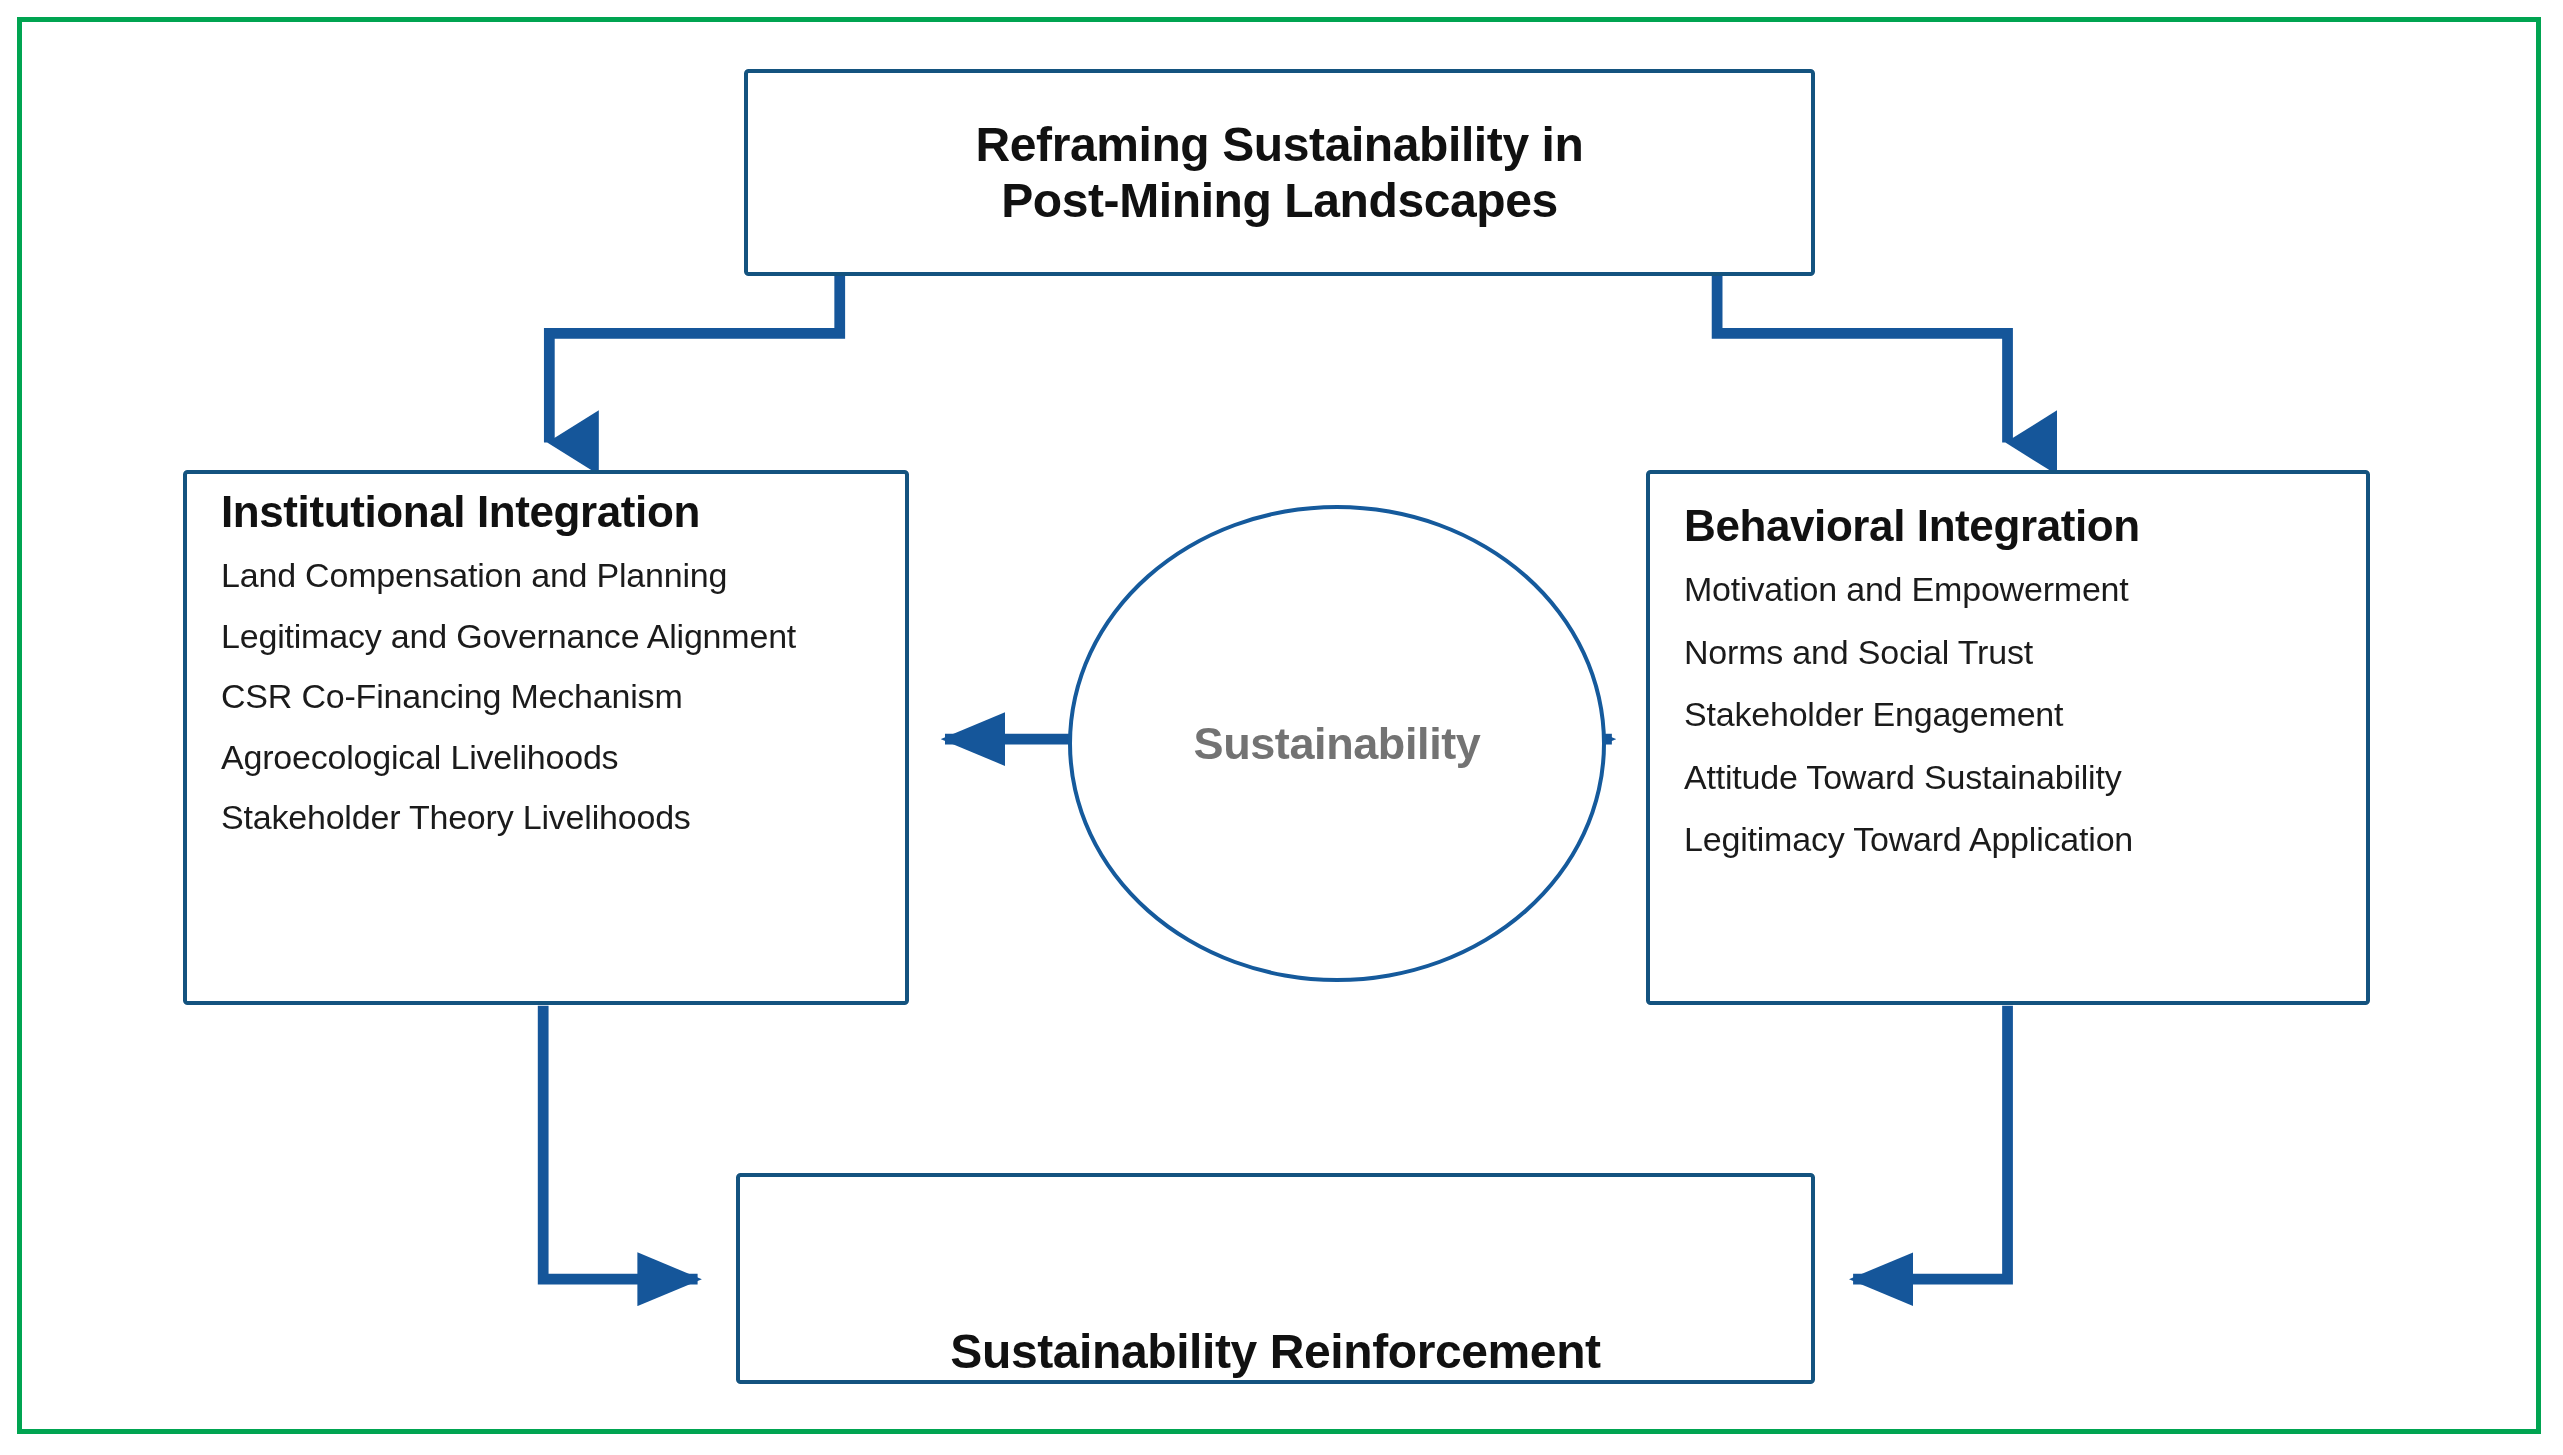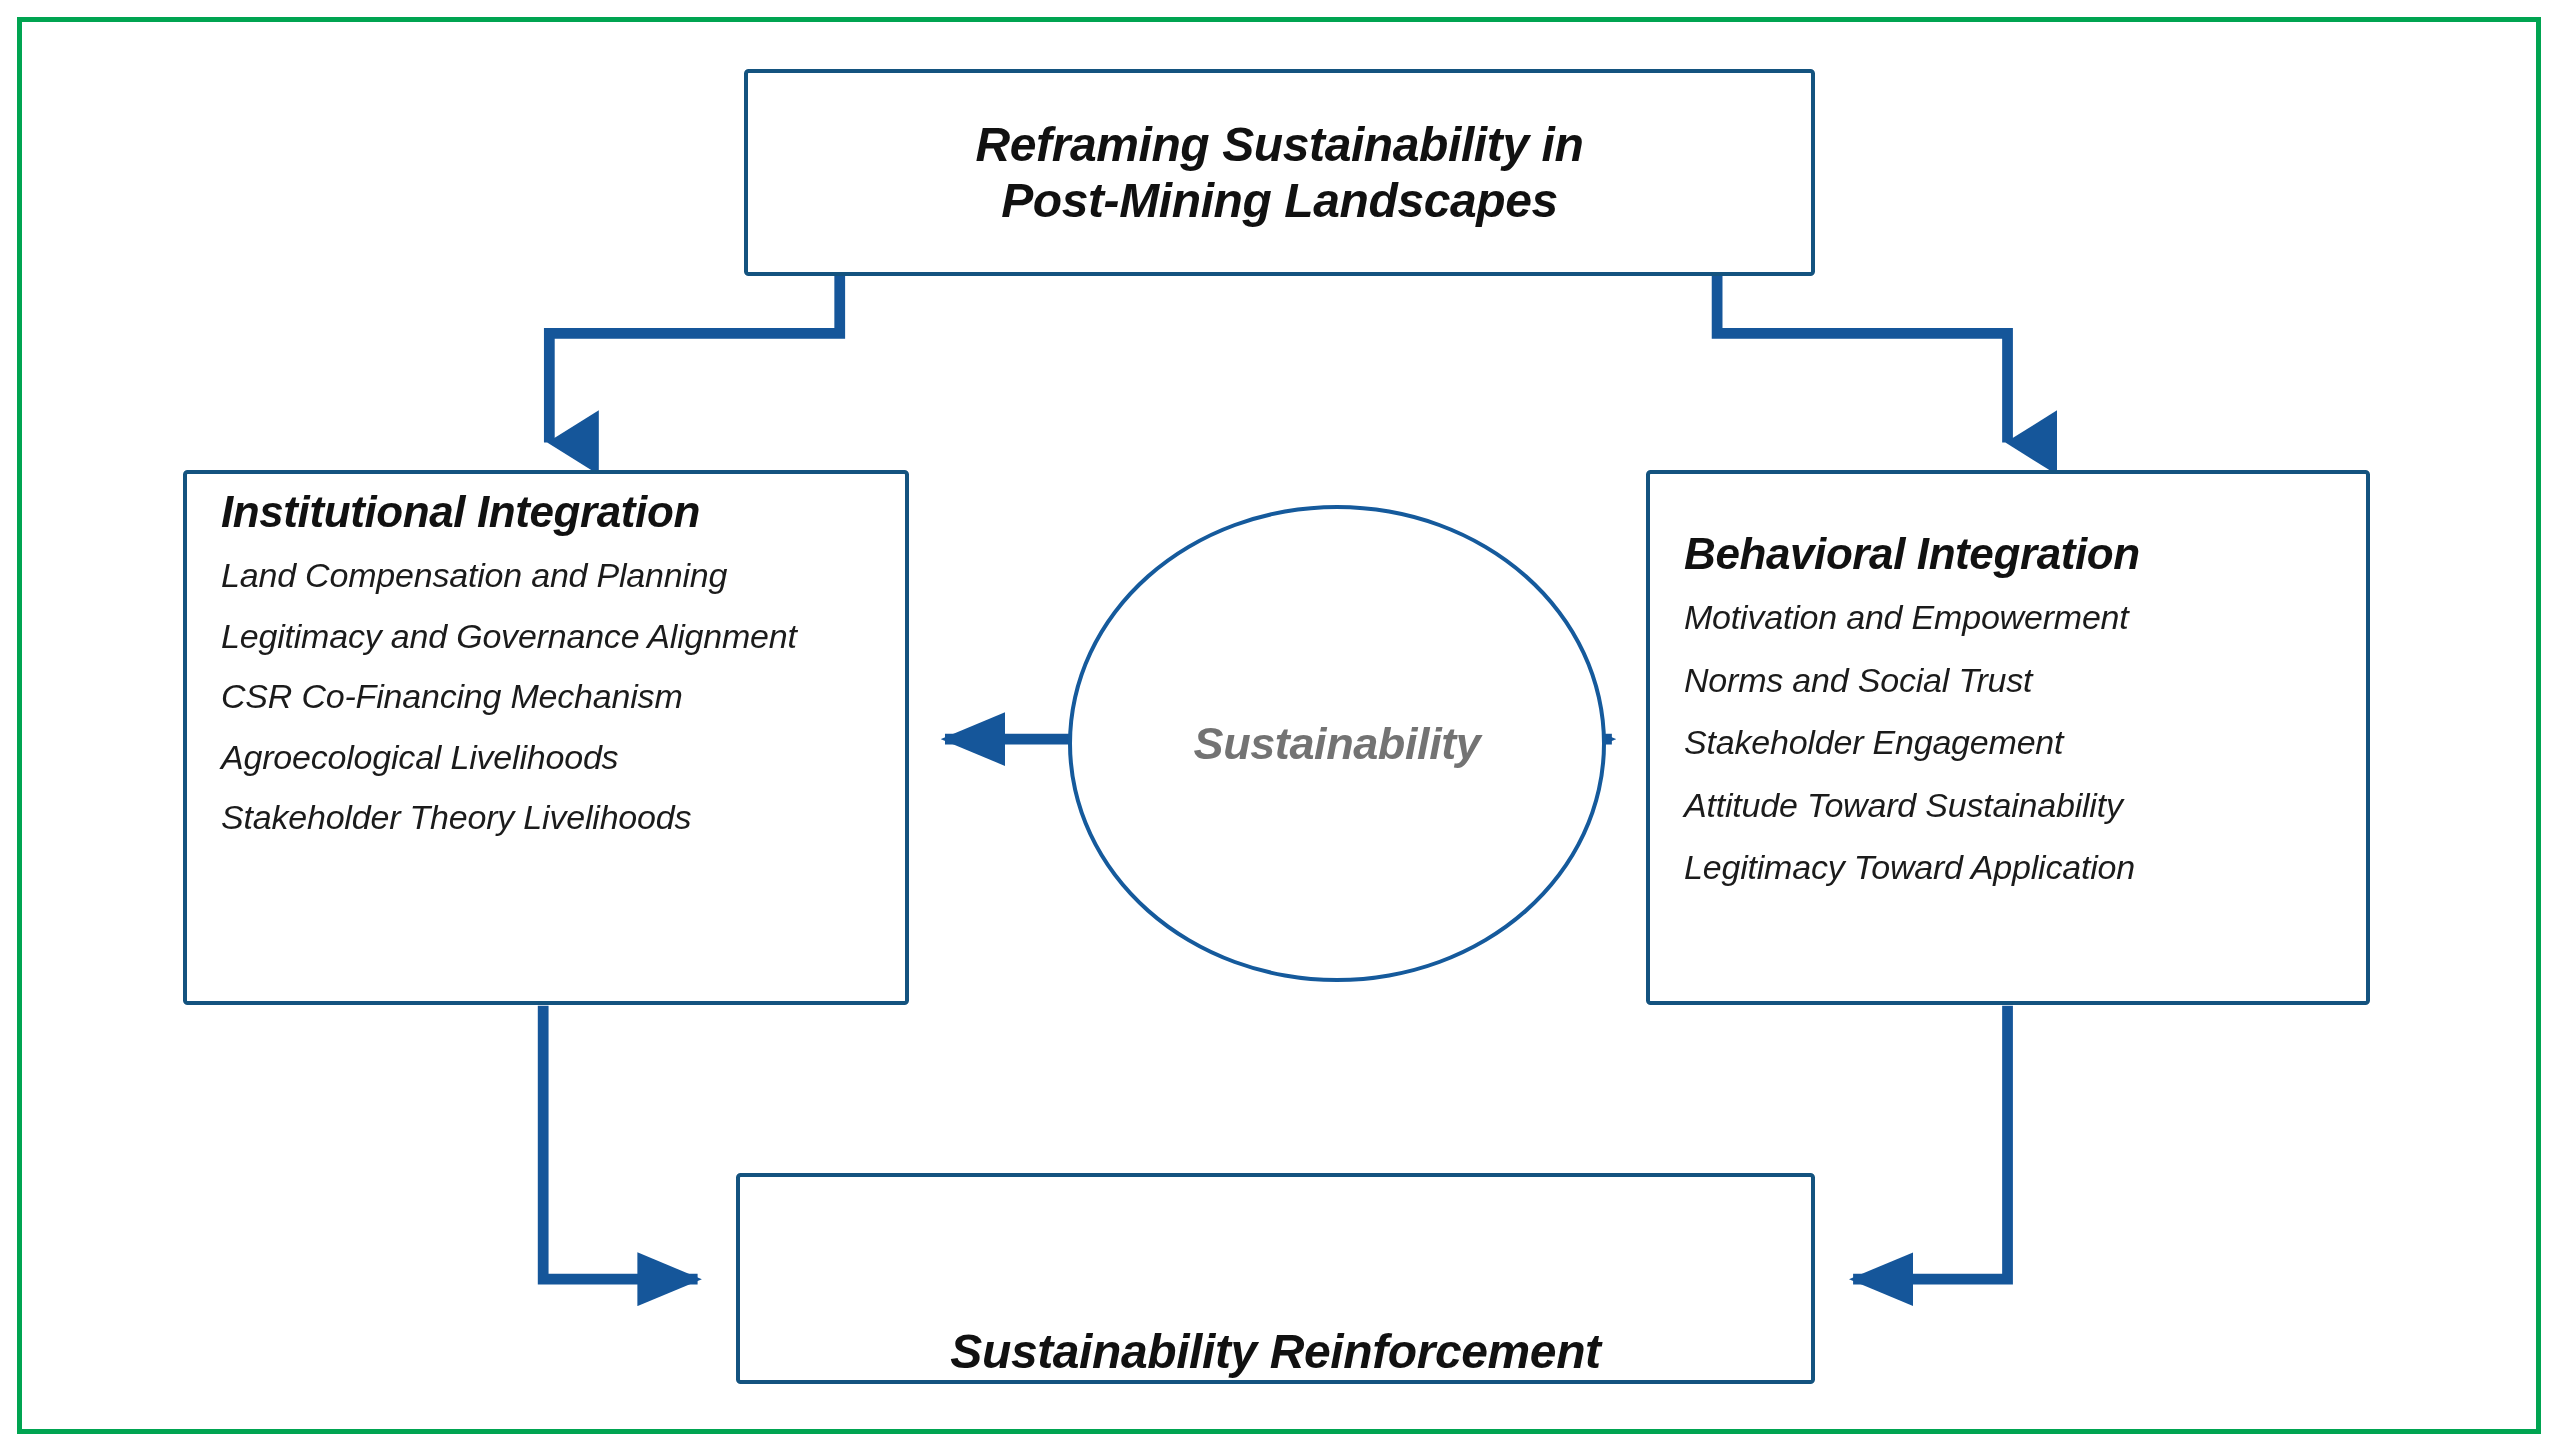--- a/index.html
+++ b/index.html
@@ -9,21 +9,20 @@
   }
   body {
     font-family: "Liberation Sans", sans-serif;
   }
   #canvas {
     position: relative;
     width: 2563px;
     height: 1456px;
     background: #ffffff;
     overflow: hidden;
-    font-style: italic;
   }
   
   #outer-frame {
     position: absolute;
     left: 17px;
     top: 17px;
     width: 2524px;
     height: 1417px;
     border: 5.4px solid #00a451;
     box-sizing: border-box;
@@ -68,21 +67,21 @@
     top: 470px;
     width: 726px;
     height: 535px;
     padding: 14px 31px 0 34px;
   }
   #node-right {
     left: 1646px;
     top: 470px;
     width: 724px;
     height: 535px;
-    padding: 56px 31px 0 34px;
+    padding: 28px 31px 0 34px;
   }
   .node-title-center {
     font-size: 48px;
     font-weight: bold;
     color: #111111;
     text-align: center;
     line-height: 1.16;
     letter-spacing: -0.4px;
   }
   .node-title-left {

